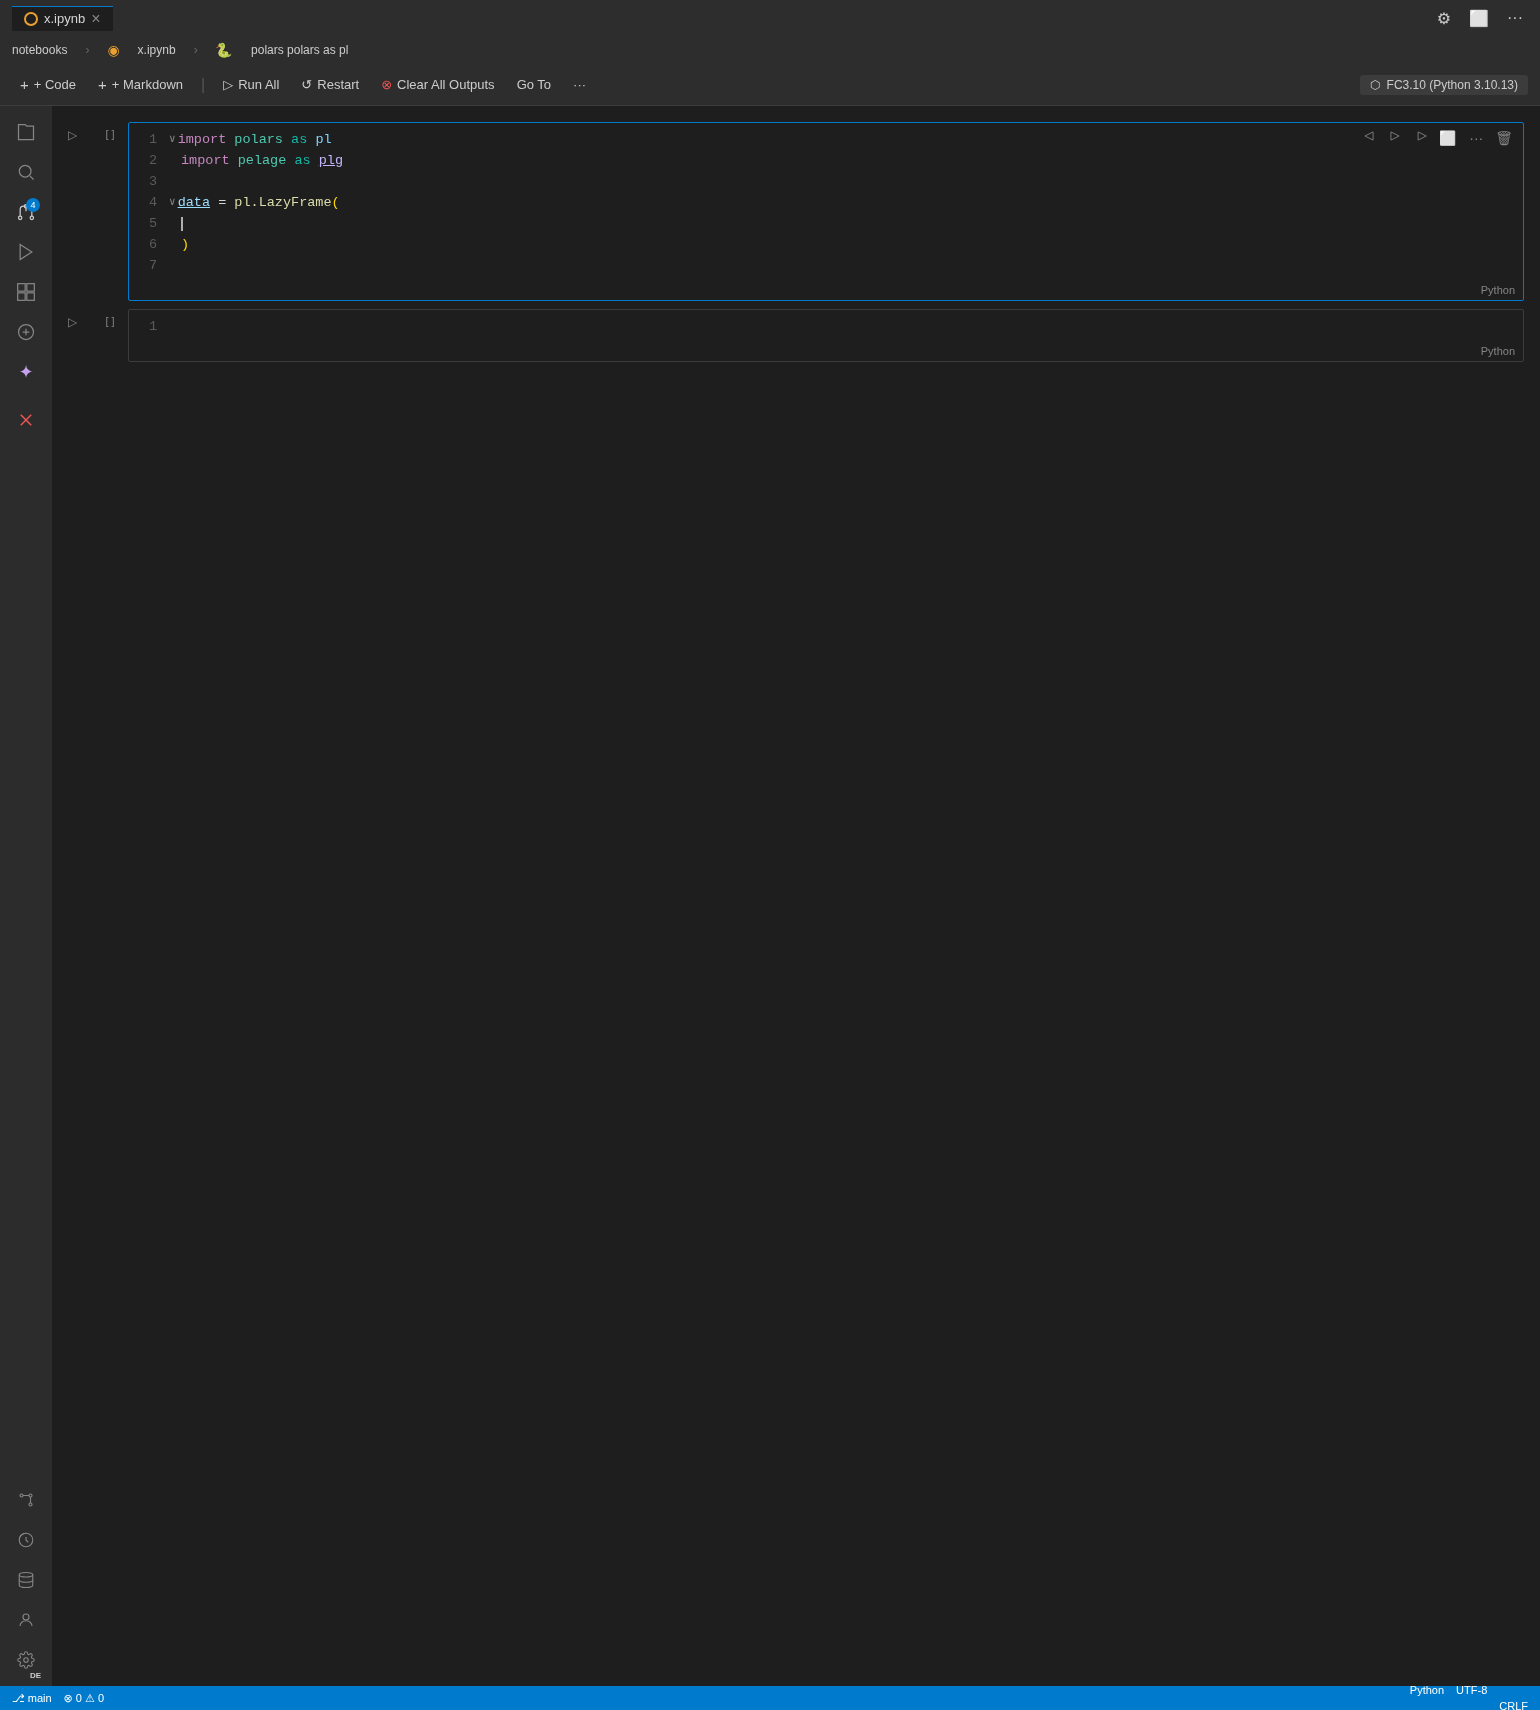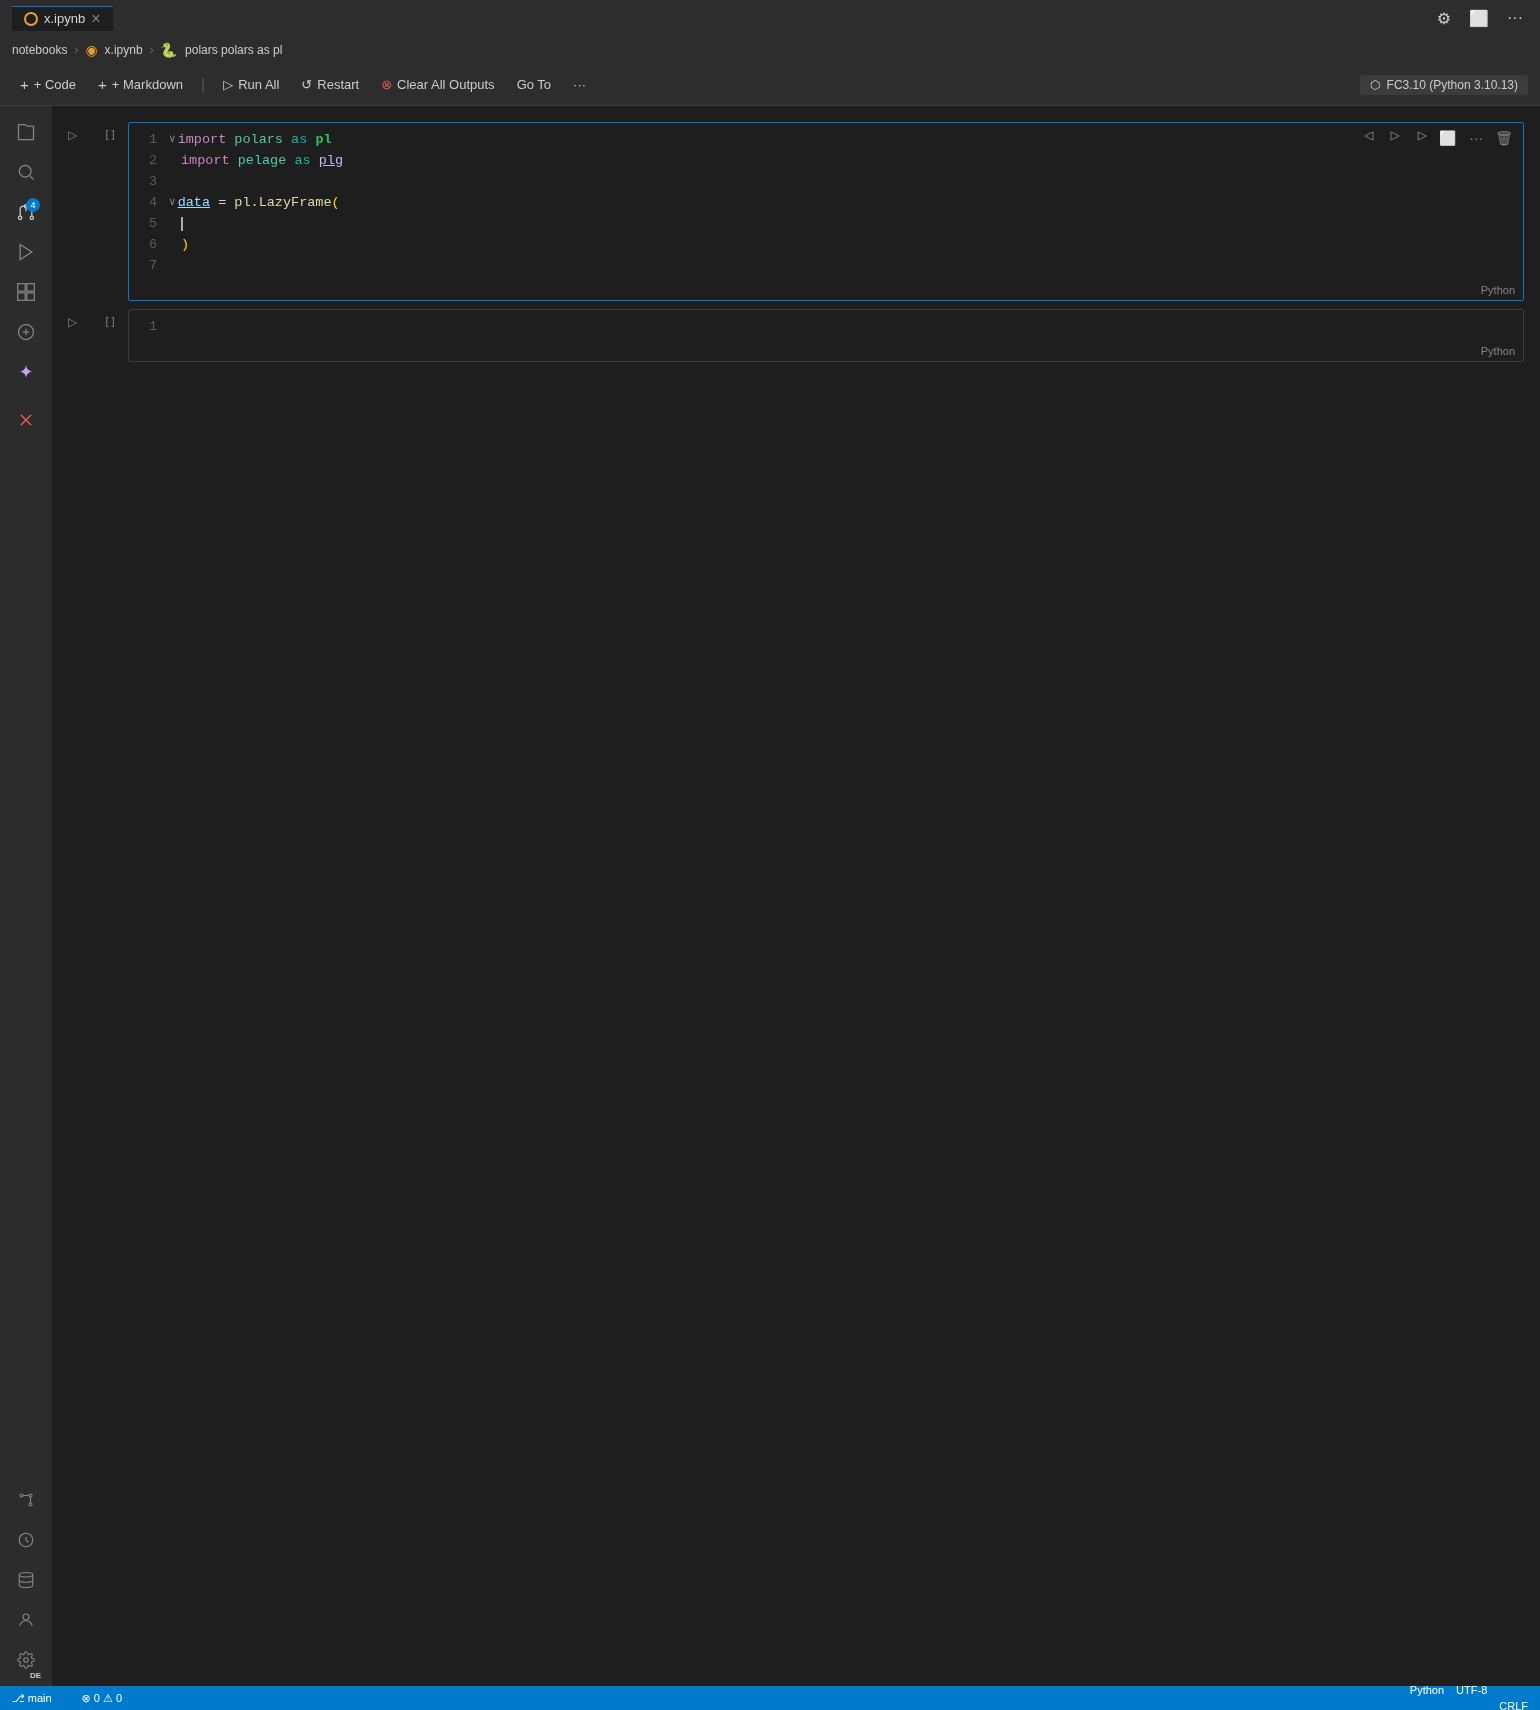--- a/index.html
+++ b/index.html
@@ -62,21 +62,21 @@
       padding: 2px 5px;
     }
 
     
     .breadcrumb-bar {
       background: #2d2d2d;
       height: 28px;
       display: flex;
       align-items: center;
       padding: 0 12px;
-      gap: 7px;
+      gap: 18px;
       font-size: 12px;
       color: #bbbbbb;
       flex-shrink: 0;
       text-align: center;
     }
     .breadcrumb-sep {
       color: #666;
     }
     .breadcrumb-icon-notebook {
       color: #e8a030;
@@ -281,42 +281,42 @@
     }
     .cursor-line {
       position: relative;
     }
     @keyframes blink { 50% { opacity: 0; } }
 
     
     .kw { color: #c586c0; }        
     .mod { color: #4ec9b0; }       
     .kw-as { color: #14b8a6; }     
-    .alias { color: #22c55e; font-weight: bold; }
+    .alias { color: #7dd3fc; }
     .op { color: #d4d4d4; }
     .fold-arrow { color: #858585; font-size: 11px; cursor: pointer; margin-right: 2px; }
 
     
     .cell-lang {
       text-align: right;
       padding: 2px 8px 4px;
       color: #858585;
       font-size: 11px;
     }
 
     .status-bar {
       height: 24px;
       background: #007acc;
       display: flex;
       align-items: center;
       padding: 0 12px;
       font-size: 11px;
       color: #ffffff;
       flex-shrink: 0;
-      gap: 30px;
+      gap: 12px;
     }
     .status-right {
       margin-left: auto;
       display: flex;
       gap: 12px;
     }
   </style>
 </head>
 <body>
 

